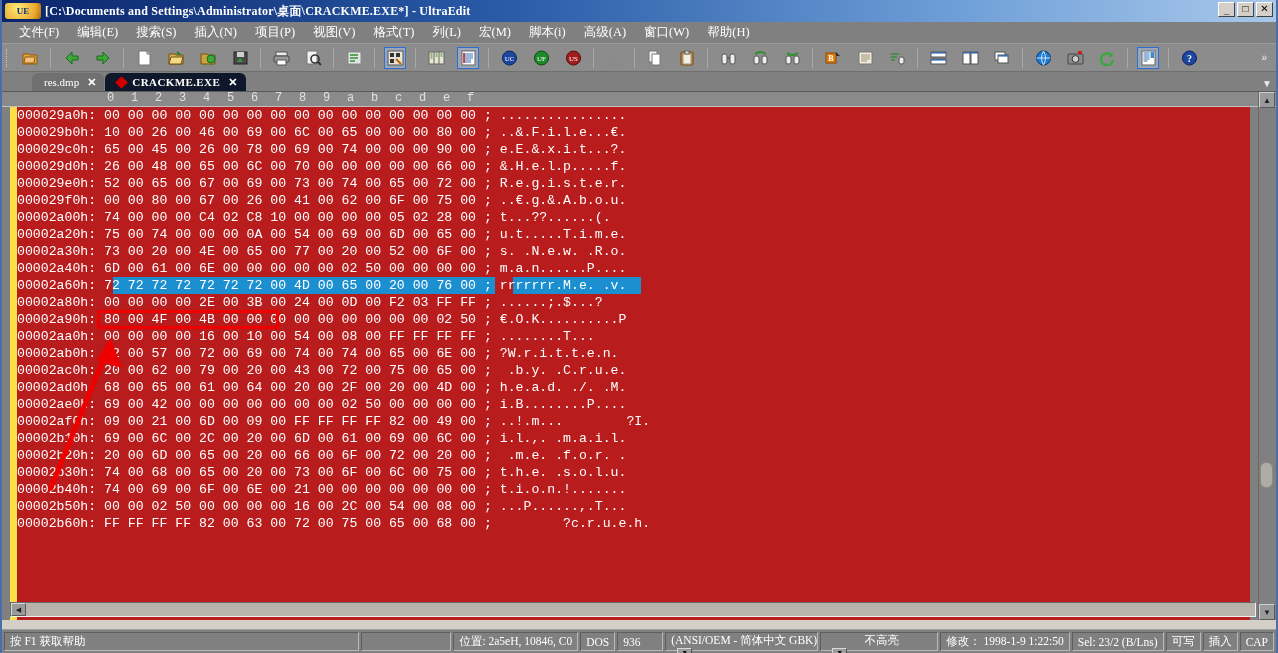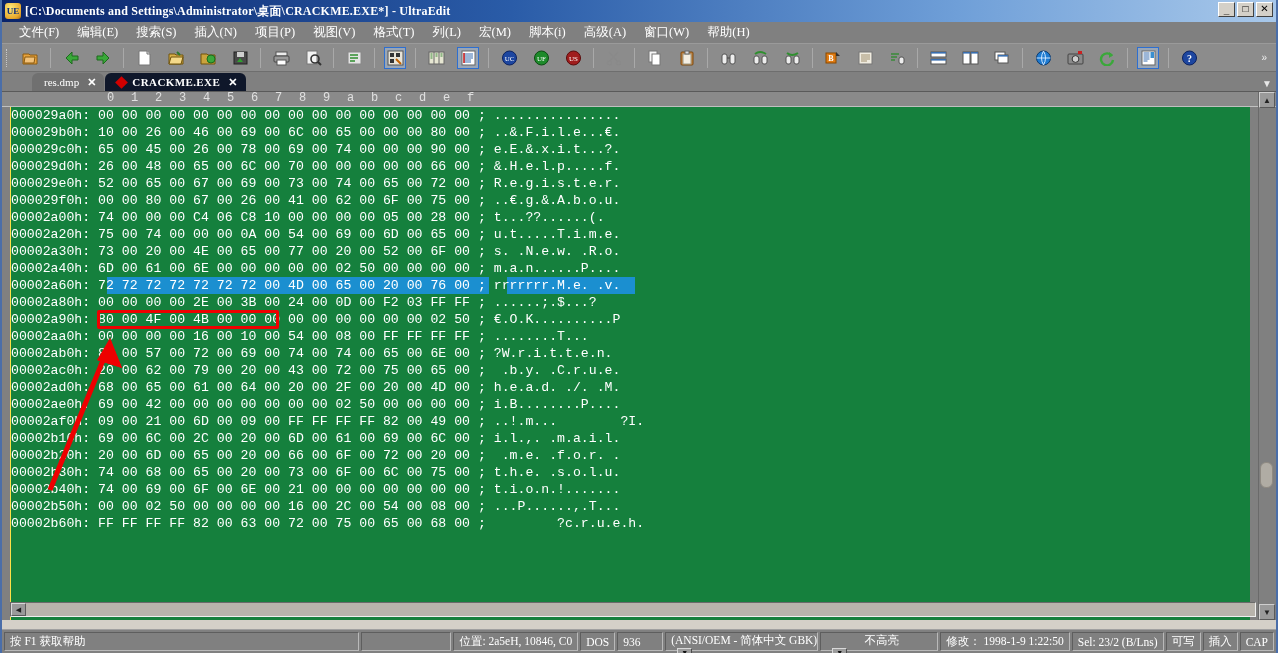--- a/index.html
+++ b/index.html
@@ -21,21 +21,21 @@
 
   
   .titlebar {
     height: 22px;
     background: linear-gradient(to right, #0a246a 0%, #2a5ca8 40%, #6f9fd8 75%, #a8c8ea 100%);
     display: flex; align-items: center;
     padding: 0 2px 0 3px;
     position: relative;
   }
   .title-icon {
-    width: 16px; height: 16px;
+    width: 36px; height: 16px;
     border-radius: 3px;
     background: radial-gradient(circle at 35% 30%, #ffe97a, #e8a92c 70%, #a86a10);
     color: #10307a;
     font-size: 9px; font-weight: bold;
     display: flex; align-items: center; justify-content: center;
     margin-right: 4px;
     flex: 0 0 auto;
     font-family: "Liberation Serif", serif;
   }
   .title-text {
@@ -156,25 +156,25 @@
     color: #e0e0e0;
     font-family: "Liberation Mono", monospace;
     font-size: 12px;
     position: relative;
     border-bottom: 1px solid #c0c0c0;
     flex: 0 0 auto;
   }
   .ruler .rk { position: absolute; top: -1px; }
   .hexarea {
     flex: 1 1 auto;
-    background: #15803d;
+    background: #b91c1c;
     position: relative;
     overflow: hidden;
     margin: 0 26px 0 8px;
-    border-left: 1px solid #fde047;
+    border-left: 7px solid #fde047;
   }
   .hexline {
     height: 17px; line-height: 17px;
     font-family: "Liberation Mono", monospace;
     font-size: 13.2px;
     color: #ffffff;
     white-space: pre;
     position: relative;
     letter-spacing: 0px;
   }
@@ -583,21 +583,21 @@
         <span class="rk" style="left: 441px;">e</span>
         <span class="rk" style="left: 465px;">f</span>
       </div>
     <div class="hexarea" id="hexarea">
         <div class="hexline"><span class="txt"><span class="addr">000029a0h: </span><span>00 00 00 00 00 00 00 00 00 00 00 00 00 00 00 00 </span><span>; </span><span>................</span></span></div>
         <div class="hexline"><span class="txt"><span class="addr">000029b0h: </span><span>10 00 26 00 46 00 69 00 6C 00 65 00 00 00 80 00 </span><span>; </span><span>..&amp;.F.i.l.e...€.</span></span></div>
         <div class="hexline"><span class="txt"><span class="addr">000029c0h: </span><span>65 00 45 00 26 00 78 00 69 00 74 00 00 00 90 00 </span><span>; </span><span>e.E.&amp;.x.i.t...?.</span></span></div>
         <div class="hexline"><span class="txt"><span class="addr">000029d0h: </span><span>26 00 48 00 65 00 6C 00 70 00 00 00 00 00 66 00 </span><span>; </span><span>&amp;.H.e.l.p.....f.</span></span></div>
         <div class="hexline"><span class="txt"><span class="addr">000029e0h: </span><span>52 00 65 00 67 00 69 00 73 00 74 00 65 00 72 00 </span><span>; </span><span>R.e.g.i.s.t.e.r.</span></span></div>
         <div class="hexline"><span class="txt"><span class="addr">000029f0h: </span><span>00 00 80 00 67 00 26 00 41 00 62 00 6F 00 75 00 </span><span>; </span><span>..€.g.&amp;.A.b.o.u.</span></span></div>
-        <div class="hexline"><span class="txt"><span class="addr">00002a00h: </span><span>74 00 00 00 C4 06 C8 10 00 00 00 00 05 00 28 00 </span><span>; </span><span>t...??......(.</span></span></div>
+        <div class="hexline"><span class="txt"><span class="addr">00002a00h: </span><span>74 00 00 00 C4 02 C8 10 00 00 00 00 05 02 28 00 </span><span>; </span><span>t...??......(.</span></span></div>
         <div class="hexline"><span class="txt"><span class="addr">00002a20h: </span><span>75 00 74 00 00 00 0A 00 54 00 69 00 6D 00 65 00 </span><span>; </span><span>u.t.....T.i.m.e.</span></span></div>
         <div class="hexline"><span class="txt"><span class="addr">00002a30h: </span><span>73 00 20 00 4E 00 65 00 77 00 20 00 52 00 6F 00 </span><span>; </span><span>s. .N.e.w. .R.o.</span></span></div>
         <div class="hexline"><span class="txt"><span class="addr">00002a40h: </span><span>6D 00 61 00 6E 00 00 00 00 00 02 50 00 00 00 00 </span><span>; </span><span>m.a.n......P....</span></span></div>
         <div class="hexline"><div class="selblock" style="left: 96px; width: 382px; top: 0px; height: 17px;"></div><div class="selblock" style="left: 496px; width: 128px; top: 0px; height: 17px;"></div><span class="txt"><span class="addr">00002a60h: </span><span>72 72 72 72 72 72 72 00 4D 00 65 00 20 00 76 00 </span><span>; </span><span>rrrrrrr.M.e. .v.</span></span></div>
         <div class="hexline"><span class="txt"><span class="addr">00002a80h: </span><span>00 00 00 00 2E 00 3B 00 24 00 0D 00 F2 03 FF FF </span><span>; </span><span>......;.$...?</span></span></div>
         <div class="hexline"><span class="txt"><span class="addr">00002a90h: </span><span>80 00 4F 00 4B 00 00 00 00 00 00 00 00 00 02 50 </span><span>; </span><span>€.O.K..........P</span></span></div>
         <div class="hexline"><span class="txt"><span class="addr">00002aa0h: </span><span>00 00 00 00 16 00 10 00 54 00 08 00 FF FF FF FF </span><span>; </span><span>........T...</span></span></div>
         <div class="hexline"><span class="txt"><span class="addr">00002ab0h: </span><span>82 00 57 00 72 00 69 00 74 00 74 00 65 00 6E 00 </span><span>; </span><span>?W.r.i.t.t.e.n.</span></span></div>
         <div class="hexline"><span class="txt"><span class="addr">00002ac0h: </span><span>20 00 62 00 79 00 20 00 43 00 72 00 75 00 65 00 </span><span>; </span><span> .b.y. .C.r.u.e.</span></span></div>
         <div class="hexline"><span class="txt"><span class="addr">00002ad0h: </span><span>68 00 65 00 61 00 64 00 20 00 2F 00 20 00 4D 00 </span><span>; </span><span>h.e.a.d. ./. .M.</span></span></div>

